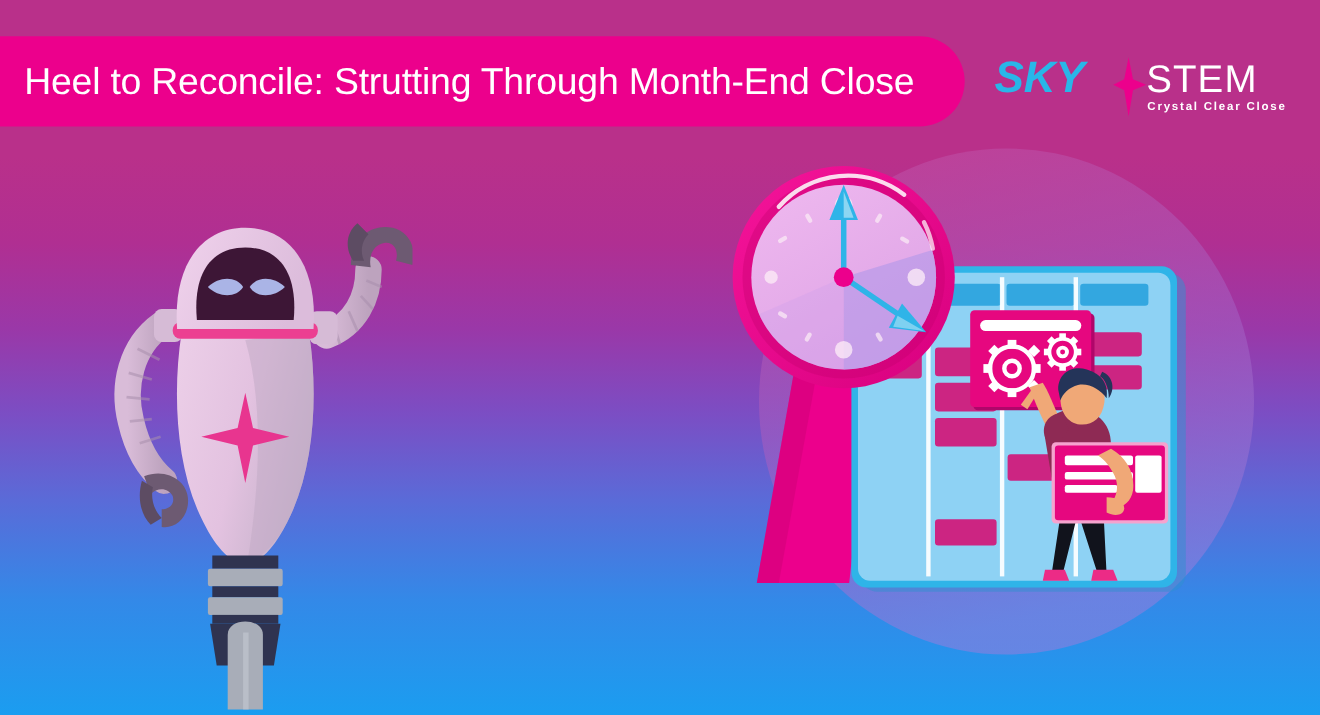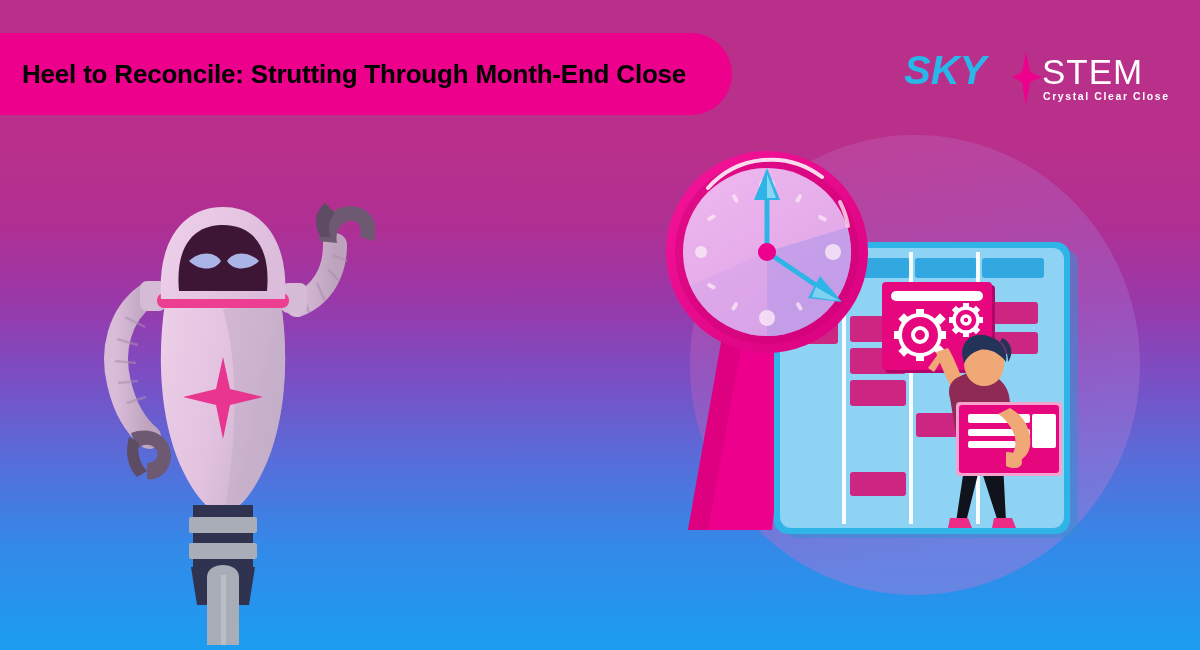--- a/index.html
+++ b/index.html
@@ -23,23 +23,23 @@
   #title-banner{
     position:absolute;left:-20px;top:33px;
     height:82px;
     padding:0 46px 0 42px;
     display:flex;align-items:center;
     background:#ec008c;
     border-radius:0 45px 45px 0;
     box-sizing:border-box;
   }
   #title-banner .t{
-    color:#000000;
-    font-size:26px;
-    font-weight:bold;
+    color:#ffffff;
+    font-size:34px;
+    font-weight:normal;
     letter-spacing:-0.2px;
     white-space:nowrap;
   }
 
   
   #logo{position:absolute;right:28px;top:44px;width:270px;height:66px;}
 
   
   .art{position:absolute;}
 

